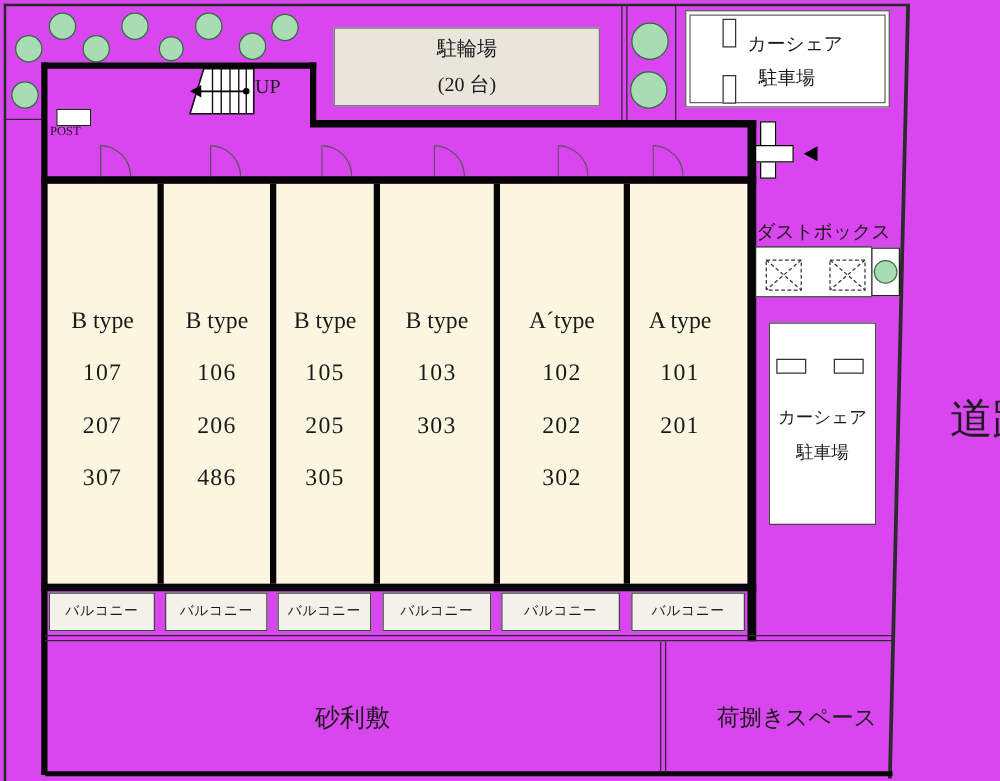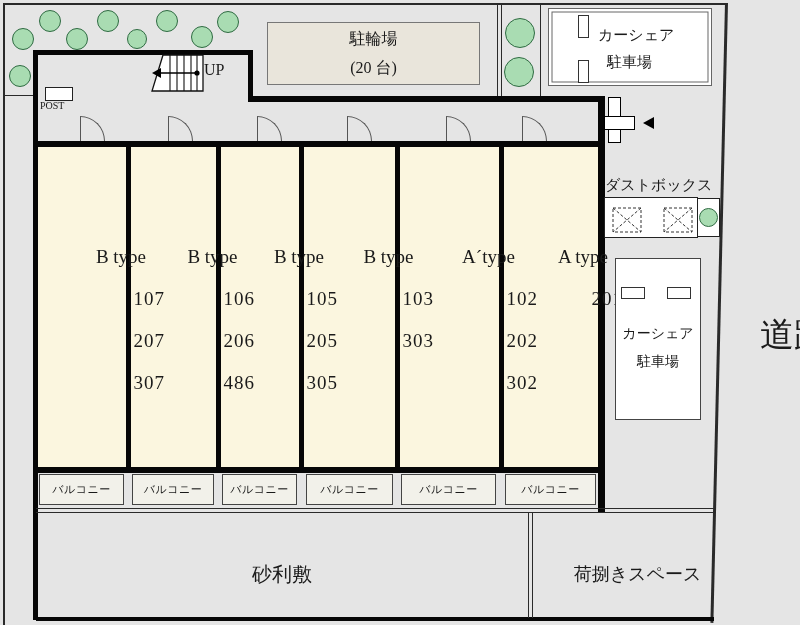--- a/index.html
+++ b/index.html
@@ -1,32 +1,32 @@
 <!DOCTYPE html>
 <html><head>
 <meta charset="utf-8">
 <style>
   html,body{margin:0;padding:0;background:#fff;}
   #plan{
-    position:relative;width:800px;height:625px;background:#e5e5e5;overflow:hidden;
+    position:relative;width:800px;height:625px;background:#d946ef;overflow:hidden;
     font-family:"Liberation Serif","DejaVu Serif",serif;color:#1a1a1a;
   }
   .abs{position:absolute;}
   .wall{position:absolute;background:#060606;}
   .line{position:absolute;background:#2a2a2a;}
   .txt{position:absolute;white-space:nowrap;color:#1a1a1a;}
   .ctr{text-align:center;}
   .tree{position:absolute;border-radius:50%;background:#A9DCB2;border:1.6px solid #2F6B42;box-sizing:border-box;}
   .door{position:absolute;width:25px;height:25px;box-sizing:border-box;
         border-left:1.4px solid #555;border-top:1.4px solid #555;border-right:1.4px solid #555;
         border-top-right-radius:100% 100%;}
   .unit-fill{position:absolute;left:38px;top:147px;width:560px;height:320px;background:#FBF6DF;}
-  .unit{position:absolute;top:147px;height:320px;padding-left:39px;}
+  .unit{position:absolute;top:147px;height:320px;}
   .unit-type{margin-top:99px;font-size:19px;text-align:center;}
-  .room{margin-top:20px;font-size:19px;letter-spacing:1px;text-align:right;}
+  .room{margin-top:20px;font-size:19px;letter-spacing:1px;text-align:center;}
   .balcony{position:absolute;top:474px;height:31px;box-sizing:border-box;border:1px solid #444;
            background:#F2F1EA;font-size:11px;line-height:29px;text-align:center;letter-spacing:0.5px;}
   .whitebox{position:absolute;background:#fff;border:1.2px solid #3a3a3a;box-sizing:border-box;}
   .stop{position:absolute;background:#fff;border:1px solid #333;box-sizing:border-box;}
   .dbl{box-shadow:inset 0 0 0 2.5px #fff, inset 0 0 0 3.5px #666;}
   .arrow-left{position:absolute;width:0;height:0;border-top:6px solid transparent;
               border-bottom:6px solid transparent;border-right:11px solid #000;}
 </style>
 </head>
 <body>
@@ -128,20 +128,21 @@
     <div class="room">303</div>
   </div>
   <div class="unit" style="left:400px;width:99px;">
     <div class="unit-type">A´type</div>
     <div class="room">102</div>
     <div class="room">202</div>
     <div class="room">302</div>
   </div>
   <div class="unit" style="left:504px;width:80px;">
     <div class="unit-type">A type</div>
+    <div class="room">101</div>
     <div class="room">201</div>
   </div>
 
   <div class="balcony" style="left:39px;width:85px;">バルコニー</div>
   <div class="balcony" style="left:132px;width:82px;">バルコニー</div>
   <div class="balcony" style="left:222px;width:75px;">バルコニー</div>
   <div class="balcony" style="left:306px;width:87px;">バルコニー</div>
   <div class="balcony" style="left:401px;width:95px;">バルコニー</div>
   <div class="balcony" style="left:505px;width:91px;">バルコニー</div>
   <div class="line" style="left:36px;top:508px;width:680px;height:1px;"></div>

